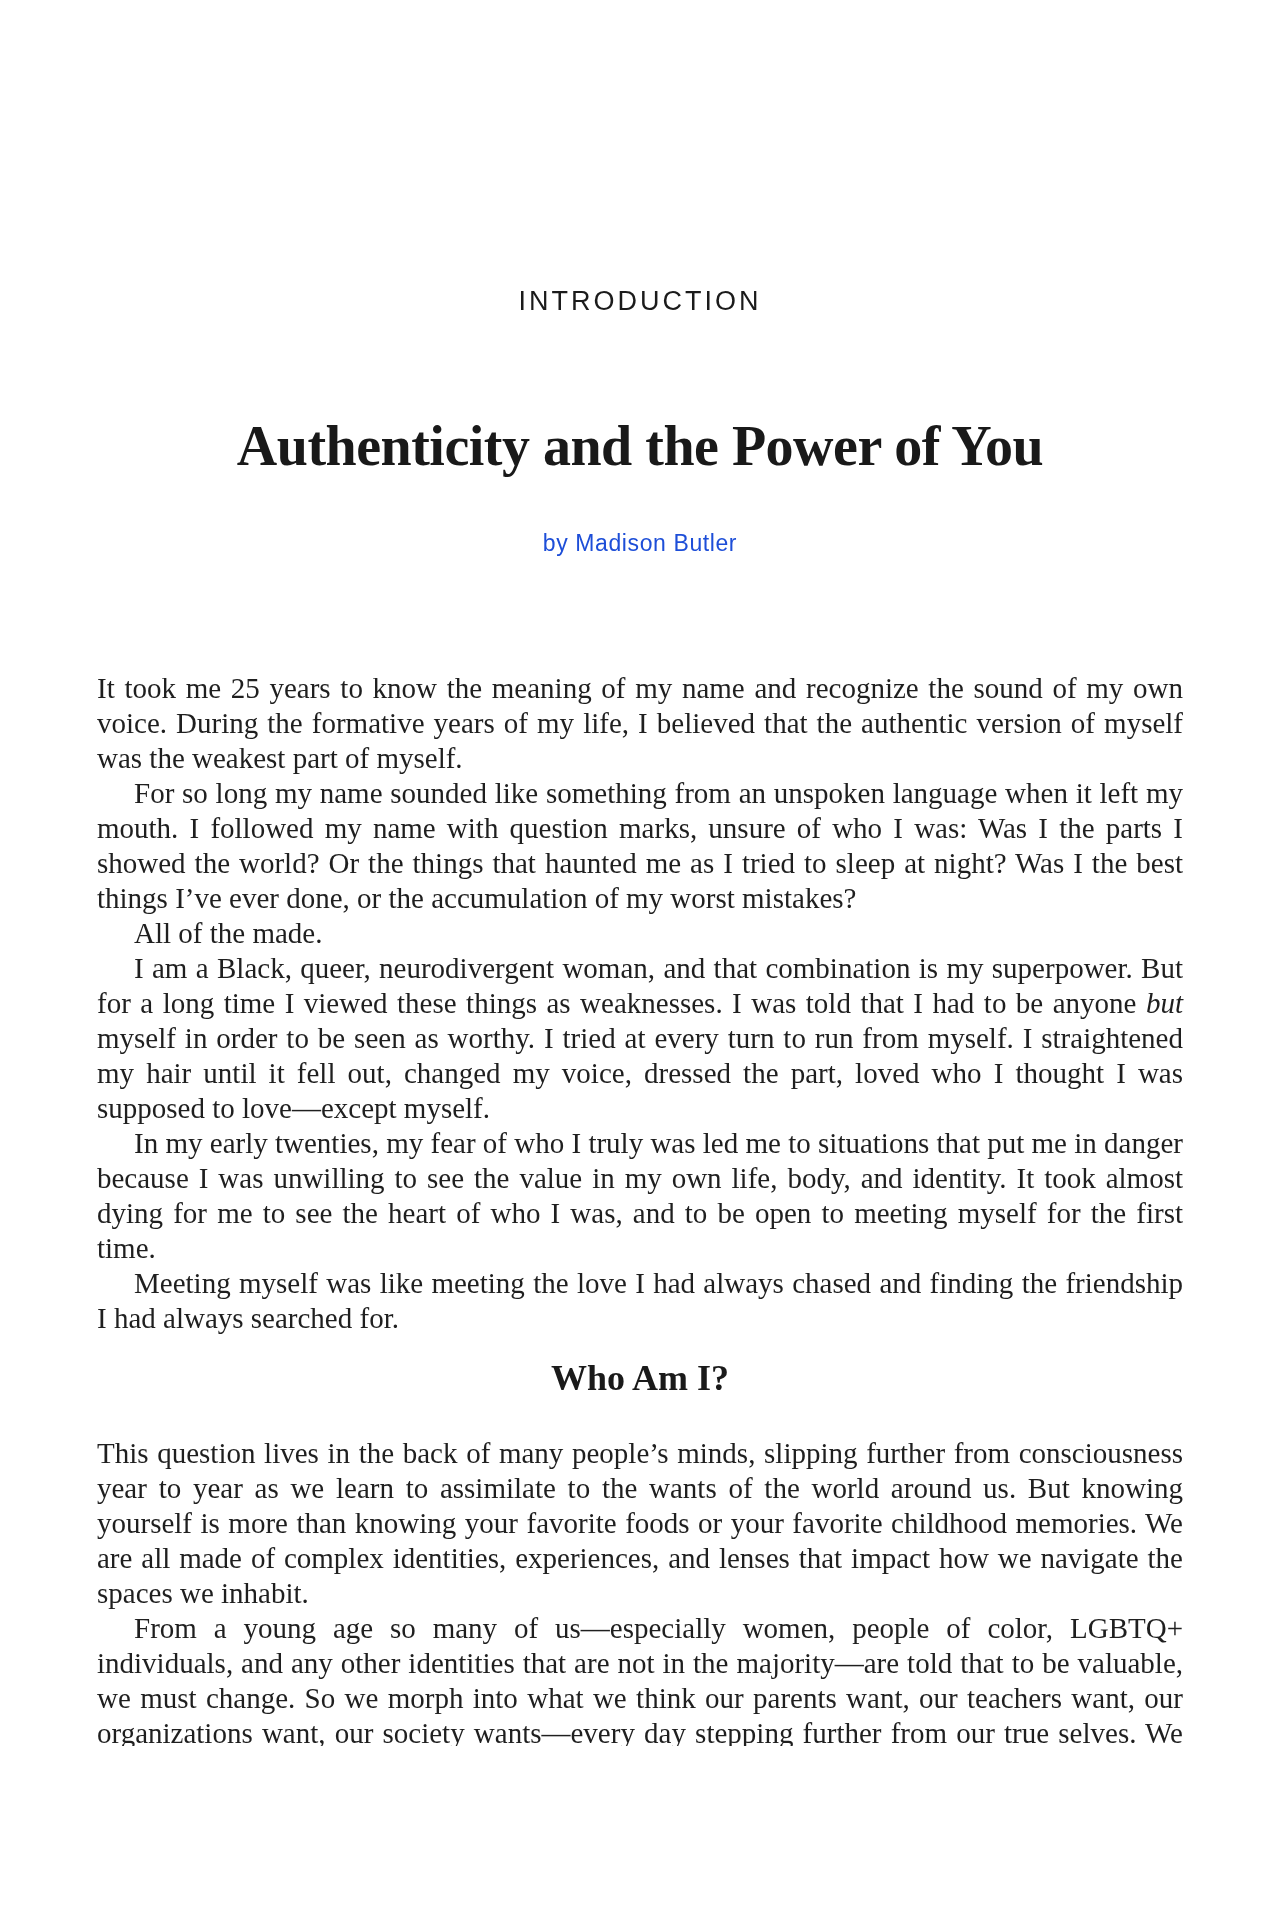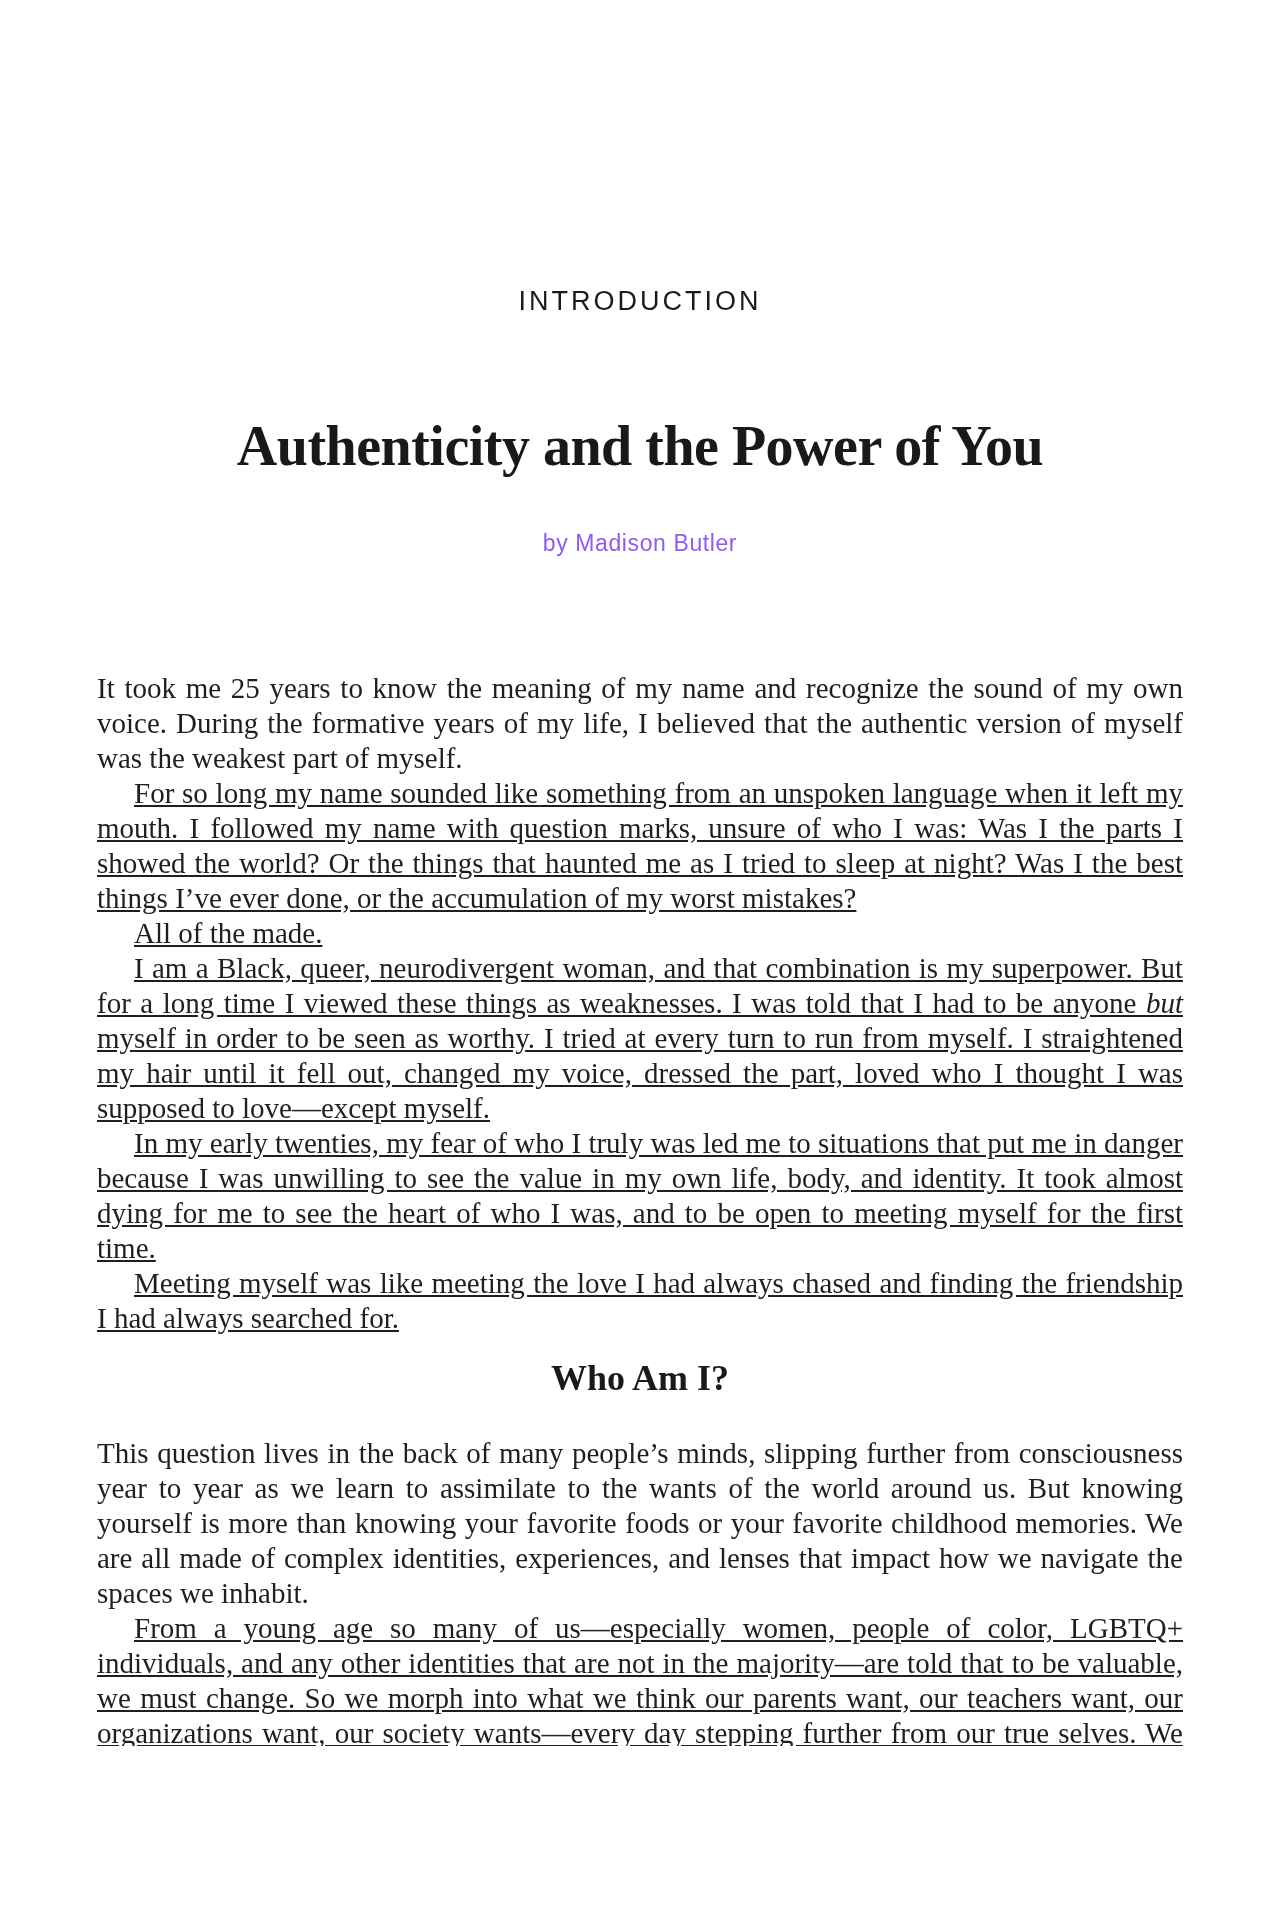--- a/index.html
+++ b/index.html
@@ -36,36 +36,35 @@
     color: #191919;
     line-height: 70px;
   }
   .byline {
     margin-top: 50px;
     text-align: center;
     font-family: "Liberation Sans", sans-serif;
     font-size: 23px;
     font-weight: 400;
     letter-spacing: 0.6px;
-    color: #8b5cf6;
+    color: #1d4ed8;
     line-height: 24px;
   }
   .body-text {
     margin: 116px 97px 0 97px;
   }
   .body-text p {
     margin: 0;
     font-size: 29px;
     line-height: 35px;
     text-align: justify;
     color: #1f1f1f;
   }
   .body-text p.indent {
     text-indent: 37px;
-    text-decoration: underline;
   }
   .body-text h2 {
     margin: 20px 0 36px 0;
     text-align: center;
     font-family: "Liberation Serif", serif;
     font-size: 36px;
     font-weight: 700;
     color: #1a1a1a;
     line-height: 44px;
   }

